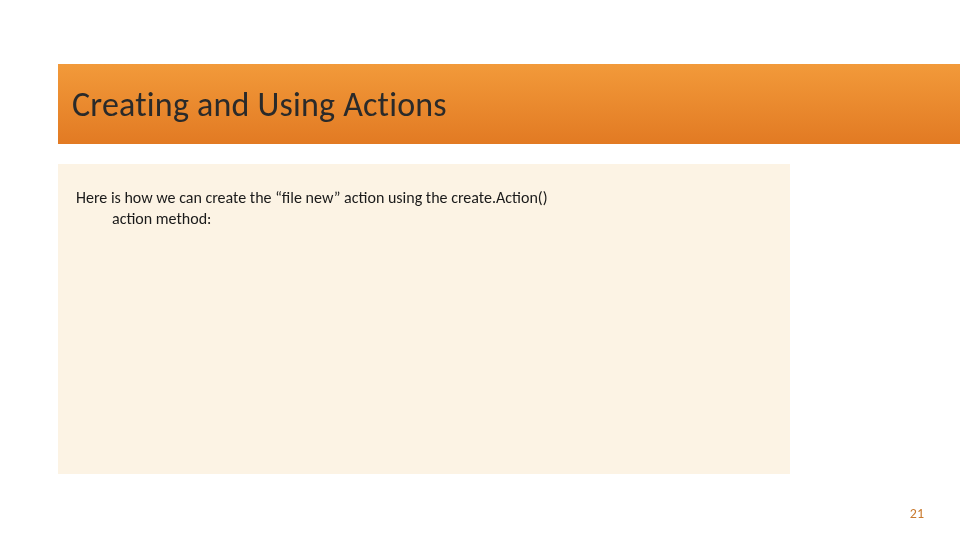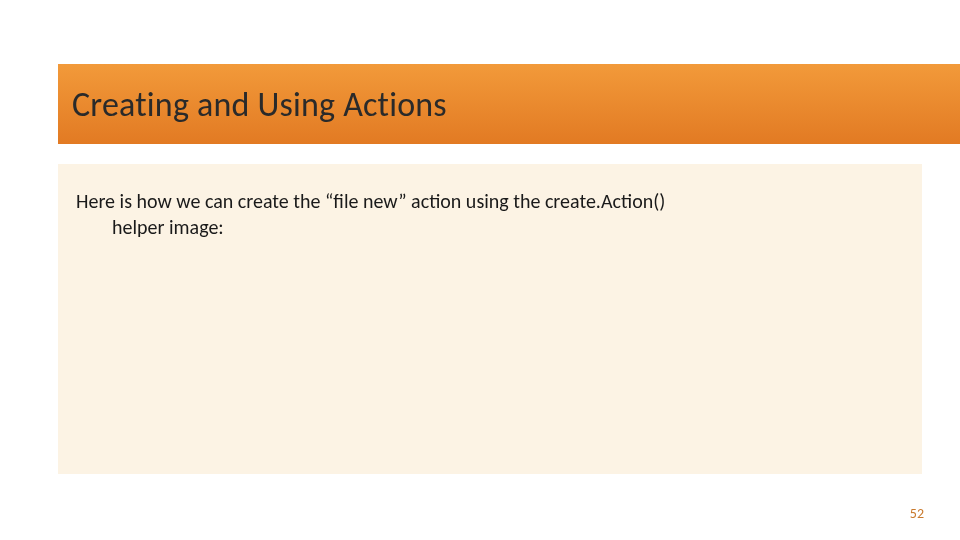--- a/index.html
+++ b/index.html
@@ -29,26 +29,26 @@
   .title-bar h1 {
     font-size: 34px;
     font-weight: 400;
     color: #2a2a2a;
     letter-spacing: 0.2px;
   }
   .body-box {
     position: absolute;
     left: 58px;
     top: 164px;
-    width: 864px;
+    width: 732px;
     height: 310px;
     background: #fcf3e4;
     padding: 24px 18px;
     color: #1a1a1a;
-    font-size: 20px;
+    font-size: 16px;
     line-height: 1.3;
   }
   .intro {
     margin-bottom: 40px;
   }
   .intro .line2 {
     padding-left: 36px;
   }
   .code {
     padding-left: 36px;
@@ -69,19 +69,19 @@
 
 <div class="slide">
 
   <div class="title-bar">
     <h1>Creating and Using Actions</h1>
   </div>
 
   <div class="body-box">
     <div class="intro">
       <div>Here is how we can create the “file new” action using the create.Action()</div>
-      <div class="line2">helper image:</div>
+      <div class="line2">action method:</div>
     </div>
   </div>
 
-  <div class="page-num">52</div>
+  <div class="page-num">21</div>
 
 </div>
 
 </body></html>

